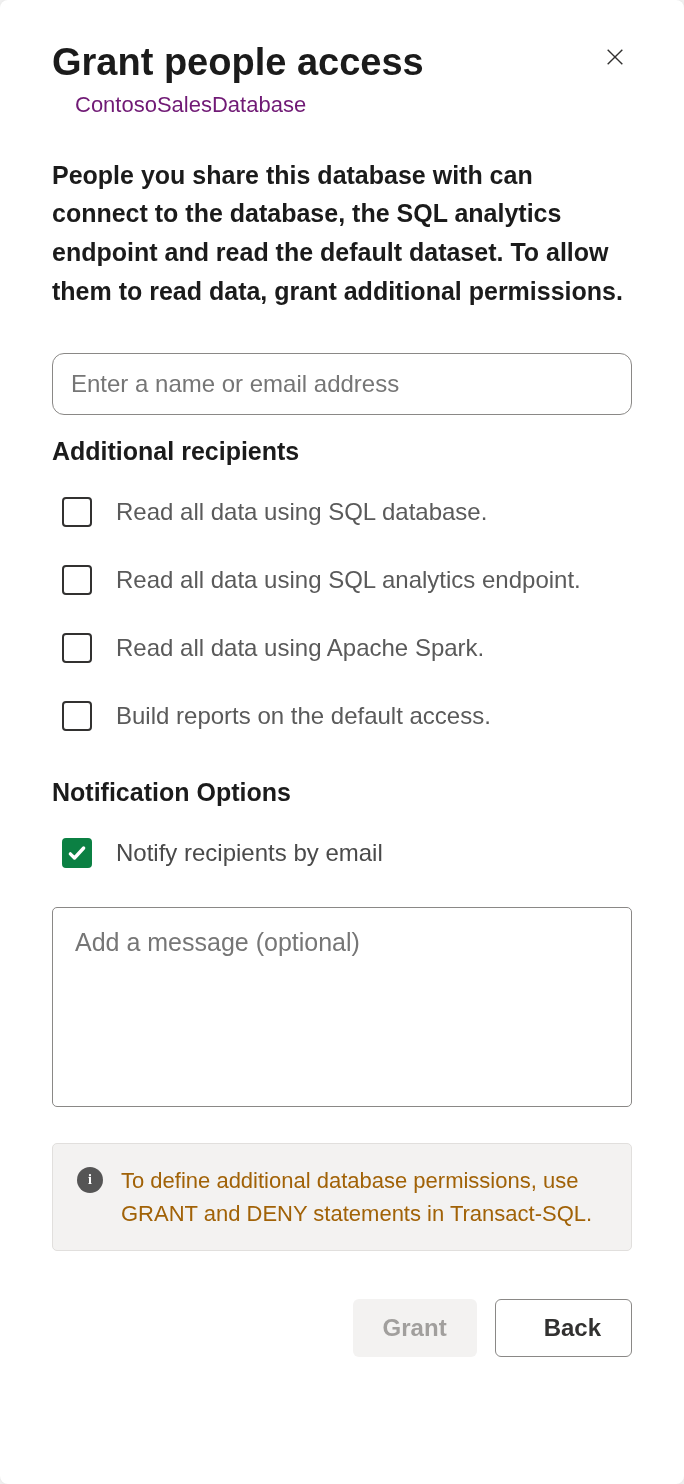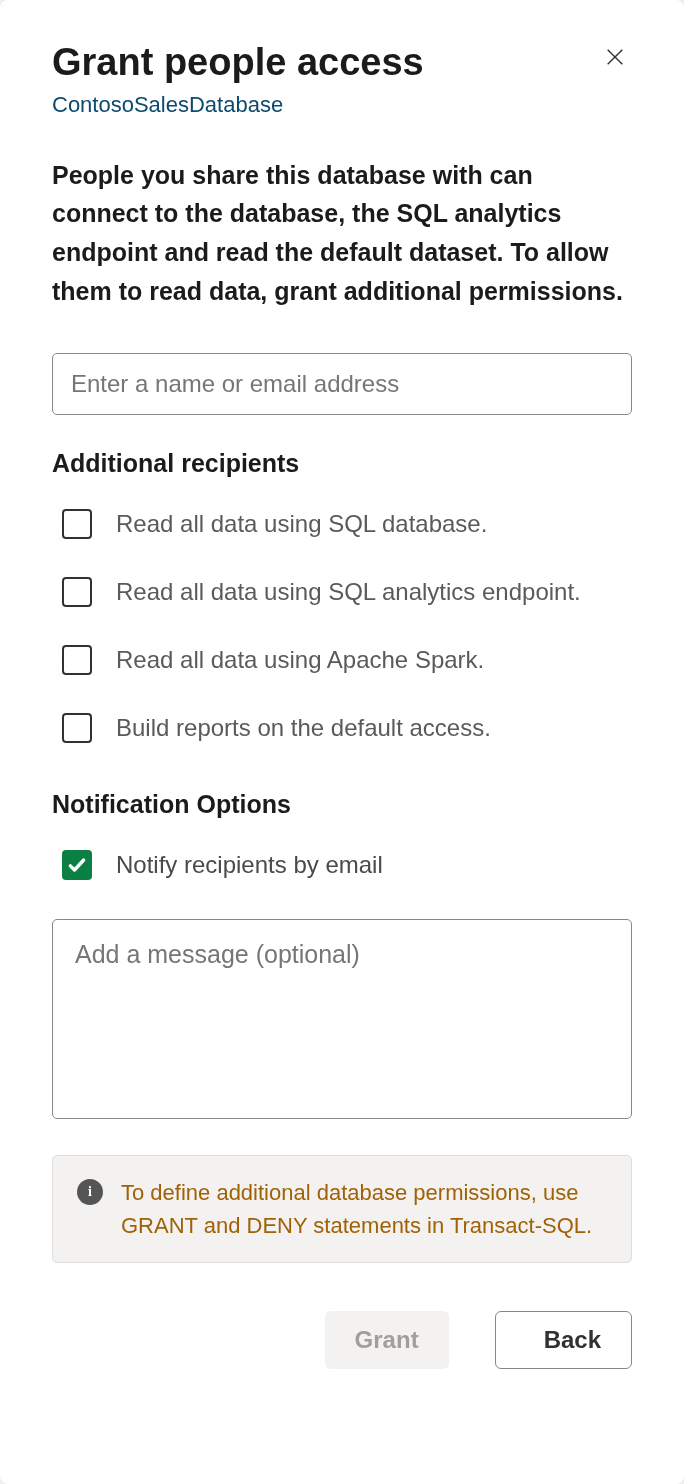--- a/index.html
+++ b/index.html
@@ -43,40 +43,41 @@
       display: flex;
       align-items: center;
       justify-content: center;
     }
     .close-btn svg {
       width: 22px;
       height: 22px;
     }
     .subtitle {
       font-size: 22px;
-      color: #0c4a6e;
+      color: #701a75;
       margin-bottom: 38px;
+      margin-left: 23px;
     }
     .description {
       font-size: 25px;
       font-weight: 600;
       color: #1b1b1b;
       line-height: 1.55;
       margin-bottom: 42px;
     }
     .name-input {
       width: 100%;
       border: 1px solid #8a8886;
-      border-radius: 5px;
+      border-radius: 12px;
       padding: 16px 18px;
       font-size: 24px;
       font-family: inherit;
       color: #323130;
       outline: none;
-      margin-bottom: 34px;
+      margin-bottom: 22px;
     }
     .name-input::placeholder {
       color: #767676;
     }
     .section-heading {
       font-size: 25px;
       font-weight: 600;
       color: #1b1b1b;
       margin-bottom: 28px;
     }
@@ -177,21 +178,20 @@
       justify-content: flex-end;
       gap: 18px;
     }
     .btn {
       font-size: 24px;
       font-weight: 600;
       padding: 14px 30px;
       border-radius: 6px;
       cursor: pointer;
       font-family: inherit;
-      margin-left: 28px;
     }
     .btn-primary {
       background: #f3f2f1;
       border: none;
       color: #a19f9d;
       cursor: not-allowed;
     }
     .btn-secondary {
       background: #fff;
       border: 1px solid #8a8886;

